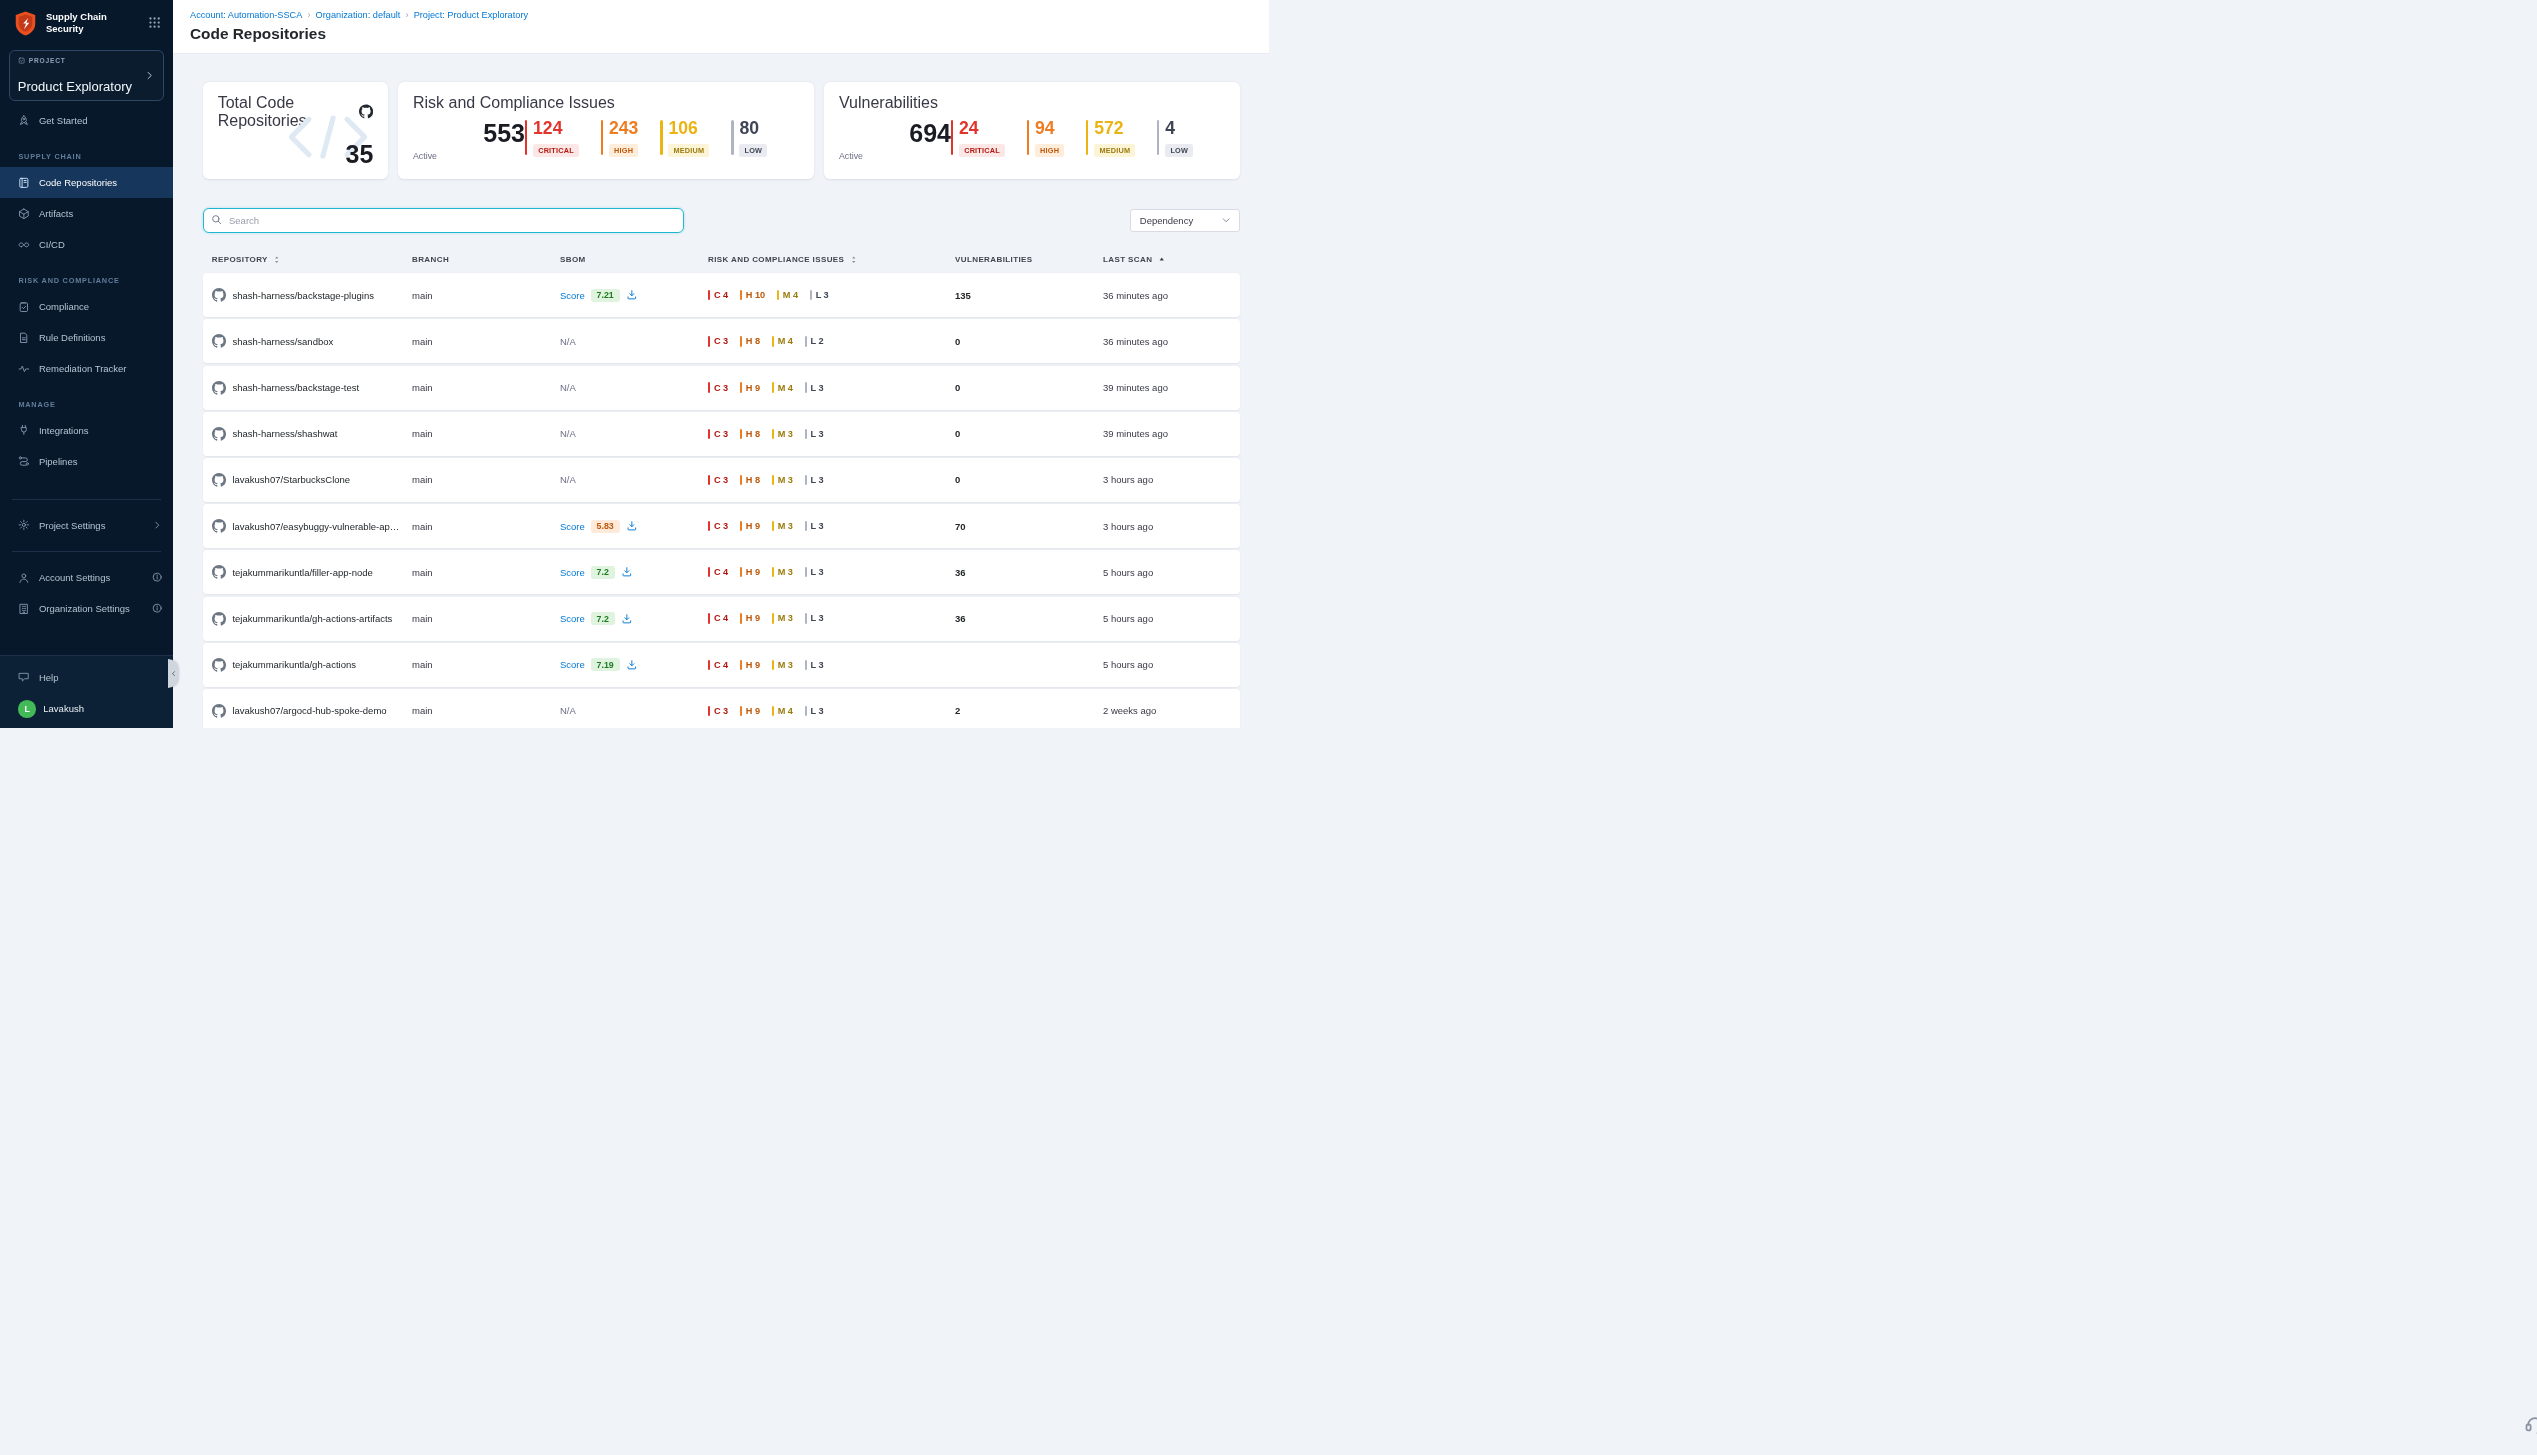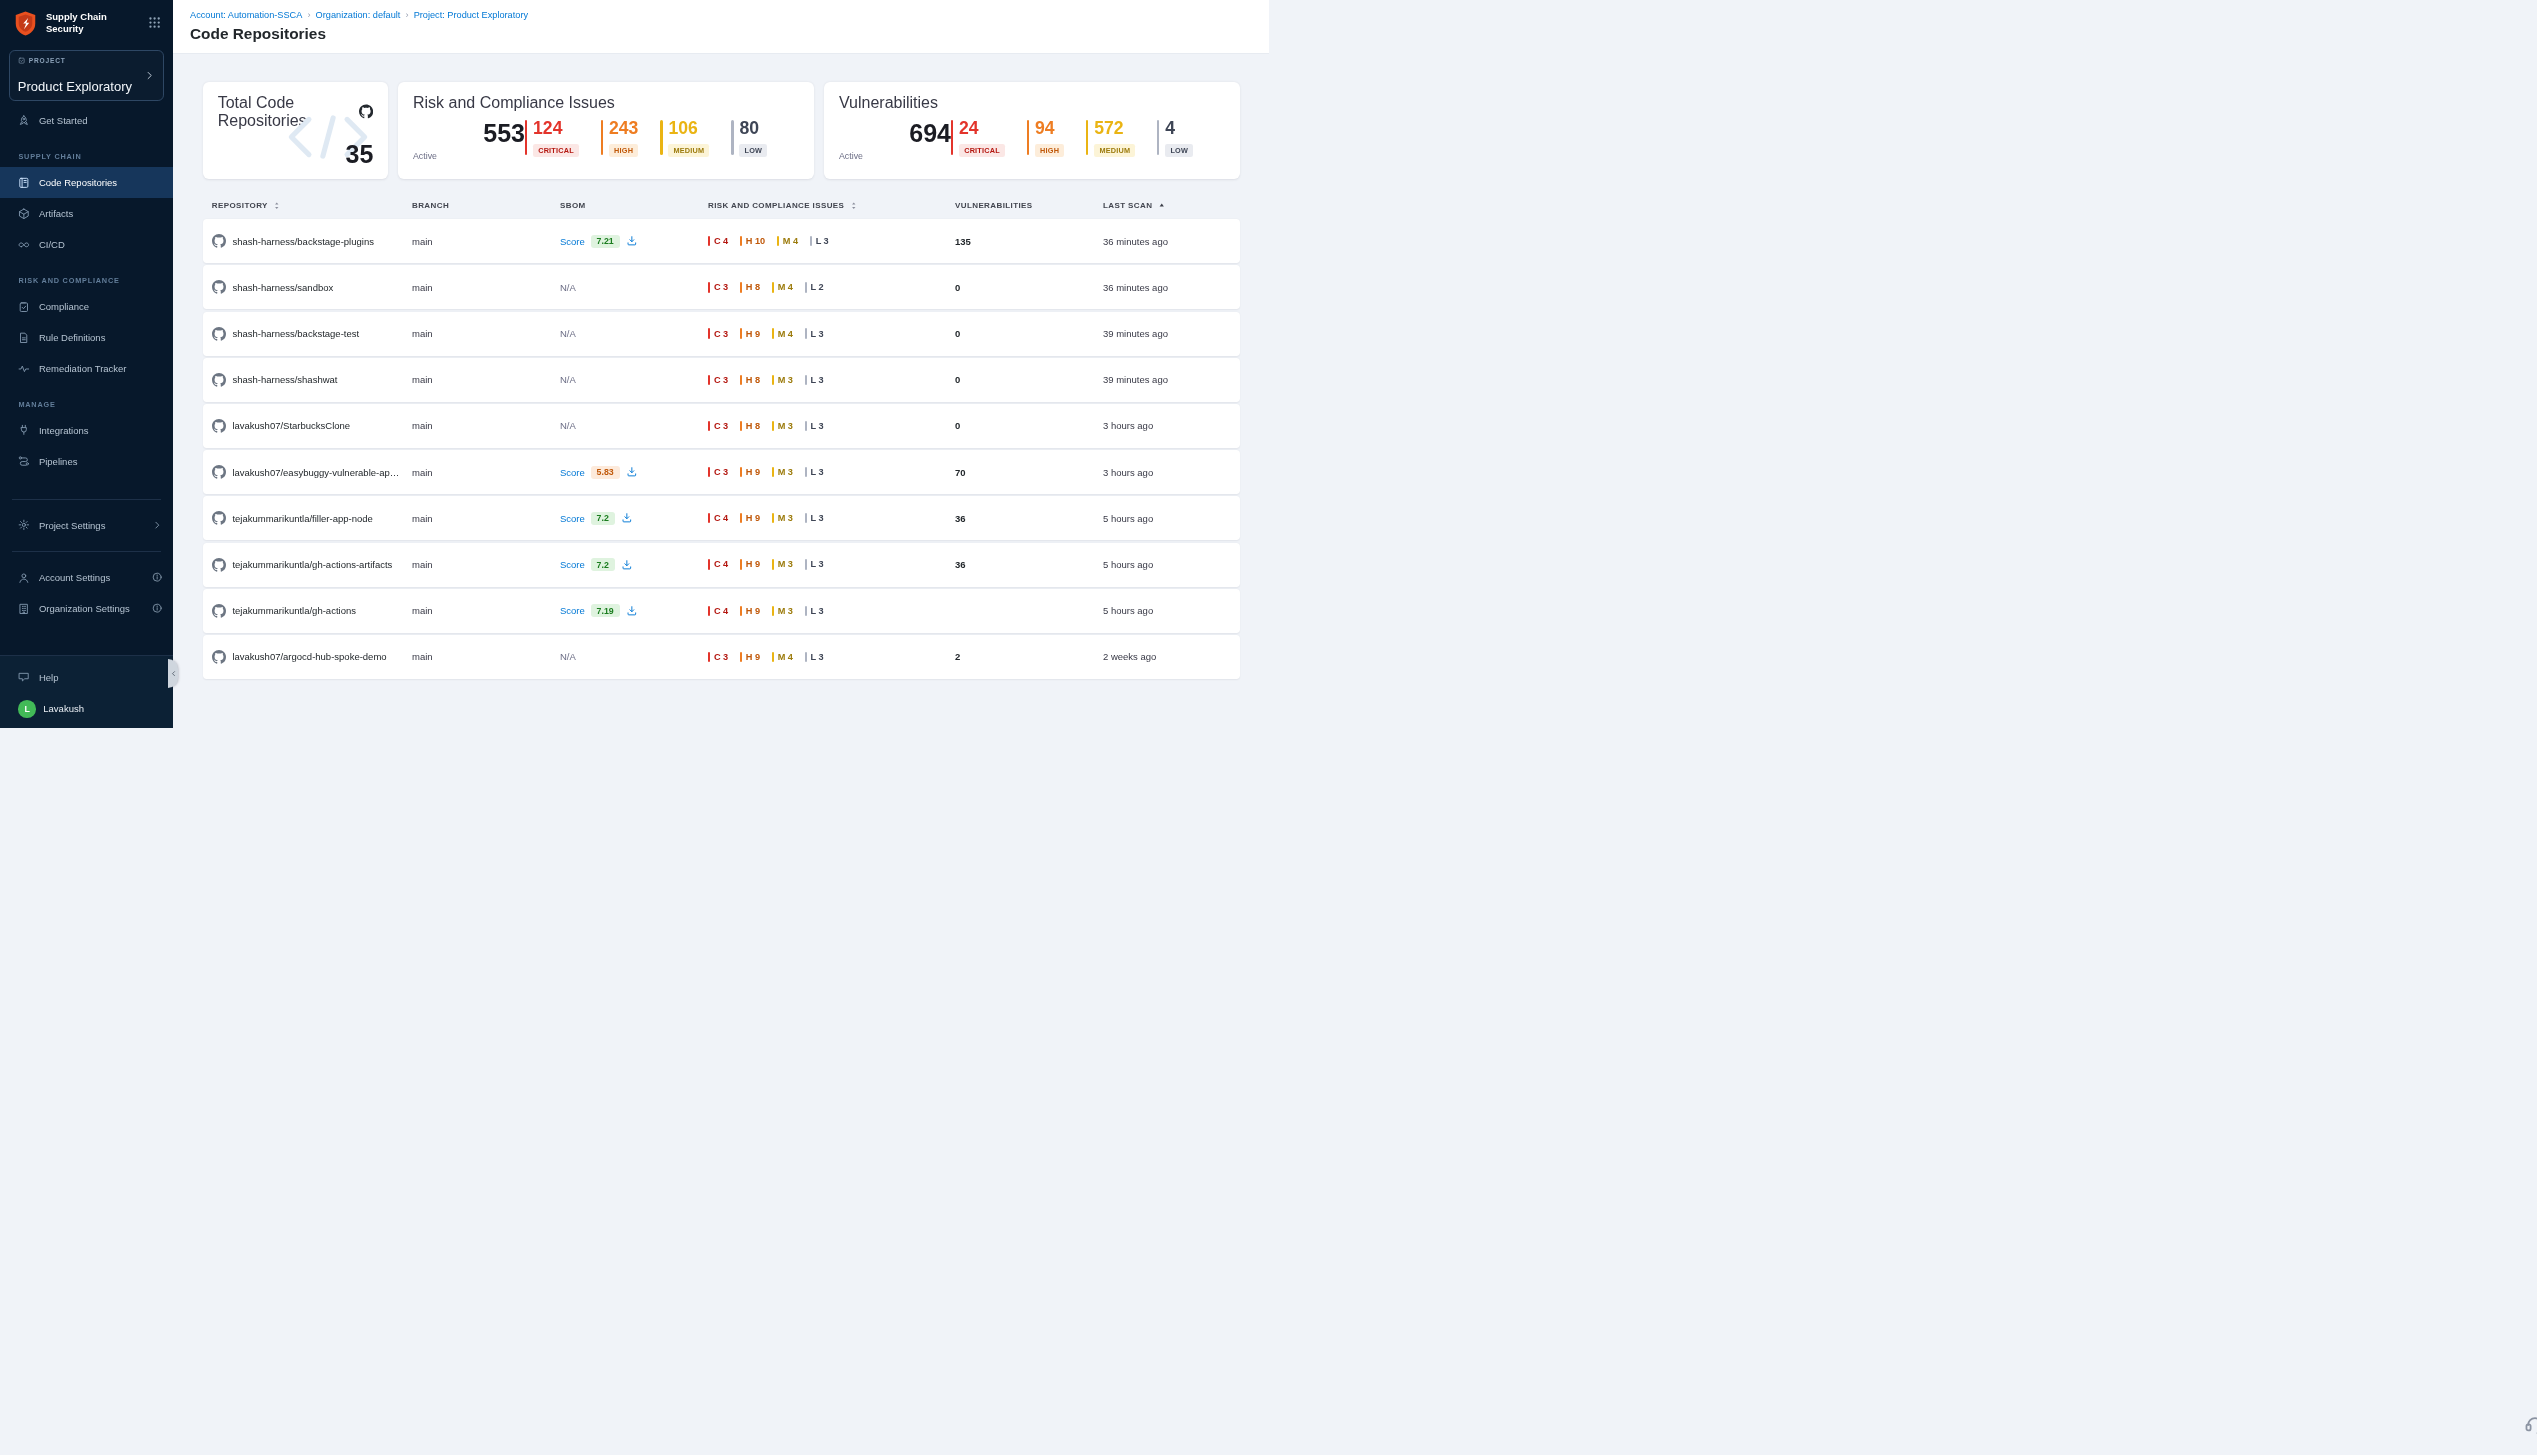--- a/index.html
+++ b/index.html
@@ -463,20 +463,39 @@
     <span class="stat-main">
       <span class="stat-num" data-interactable="false">4</span>
       <span class="stat-chip" data-interactable="false">LOW</span>
     </span>
                 </div>
               </div>
           </div>
         </div>
       </section>
 
+      <div class="toolbar" data-interactable="false">
+        <div class="search" data-interactable="false">
+          <span class="search-ic" data-interactable="false">
+              <svg viewBox="0 0 16 16" fill="none" stroke="currentColor" stroke-width="1.3" stroke-linecap="round" stroke-linejoin="round">
+                <circle cx="7" cy="7" r="4.6"></circle>
+                <path d="M10.6 10.6L14 14"></path>
+              </svg>
+            </span>
+          <input type="text" data-interactable="true" placeholder="Search" style="">
+        </div>
+        <div class="dropdown" data-interactable="true">
+          <span data-interactable="false">Dependency</span>
+          <span class="dd-chev" data-interactable="false">
+              <svg viewBox="0 0 16 16" fill="none" stroke="currentColor" stroke-width="1.3" stroke-linecap="round" stroke-linejoin="round">
+                <path d="M3.5 6l4.5 4.5L12.5 6"></path>
+              </svg>
+            </span>
+        </div>
+      </div>
 
       <div class="table" data-interactable="false">
         <div class="thead" id="thead" data-interactable="false">
             <div class="th" data-interactable="true">
               <span data-interactable="false">REPOSITORY</span>
               <span class="sort" data-interactable="true">
                 <svg viewBox="0 0 16 16" fill="currentColor">
                   <path d="M8 2.6L10.8 6H5.2L8 2.6z"></path>
                   <path d="M8 13.4L5.2 10h5.6L8 13.4z"></path>
                 </svg>

